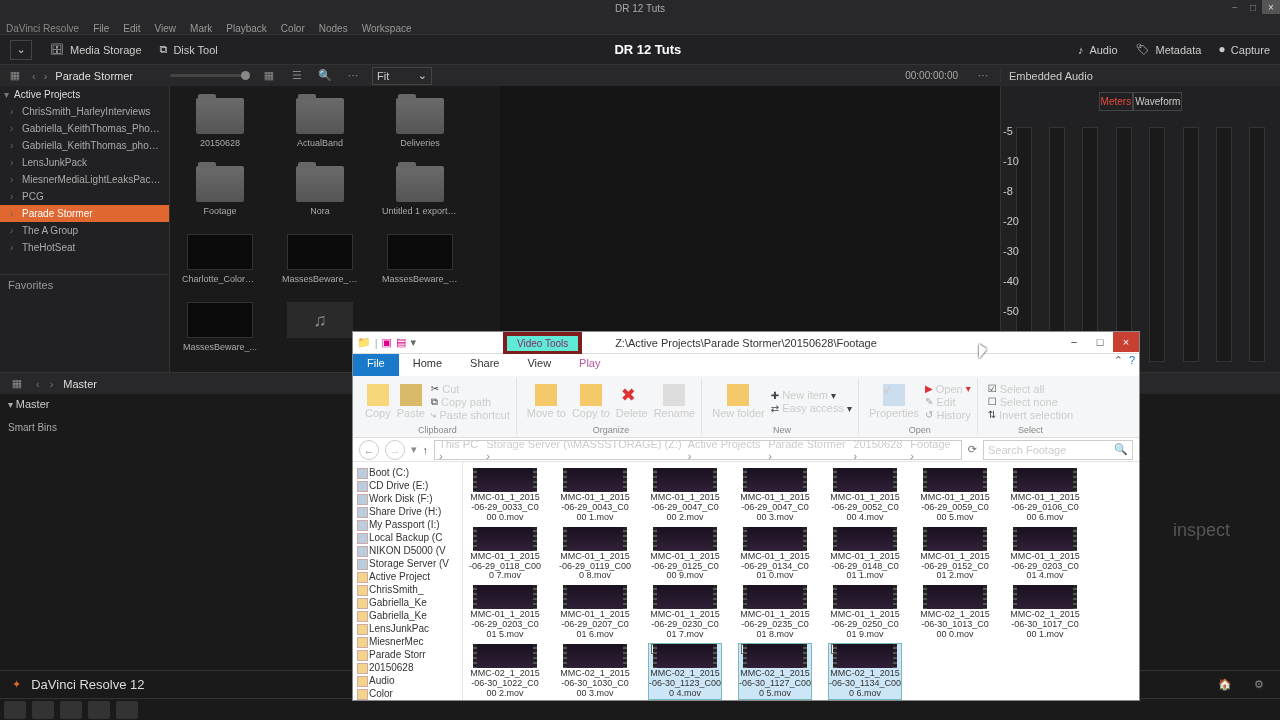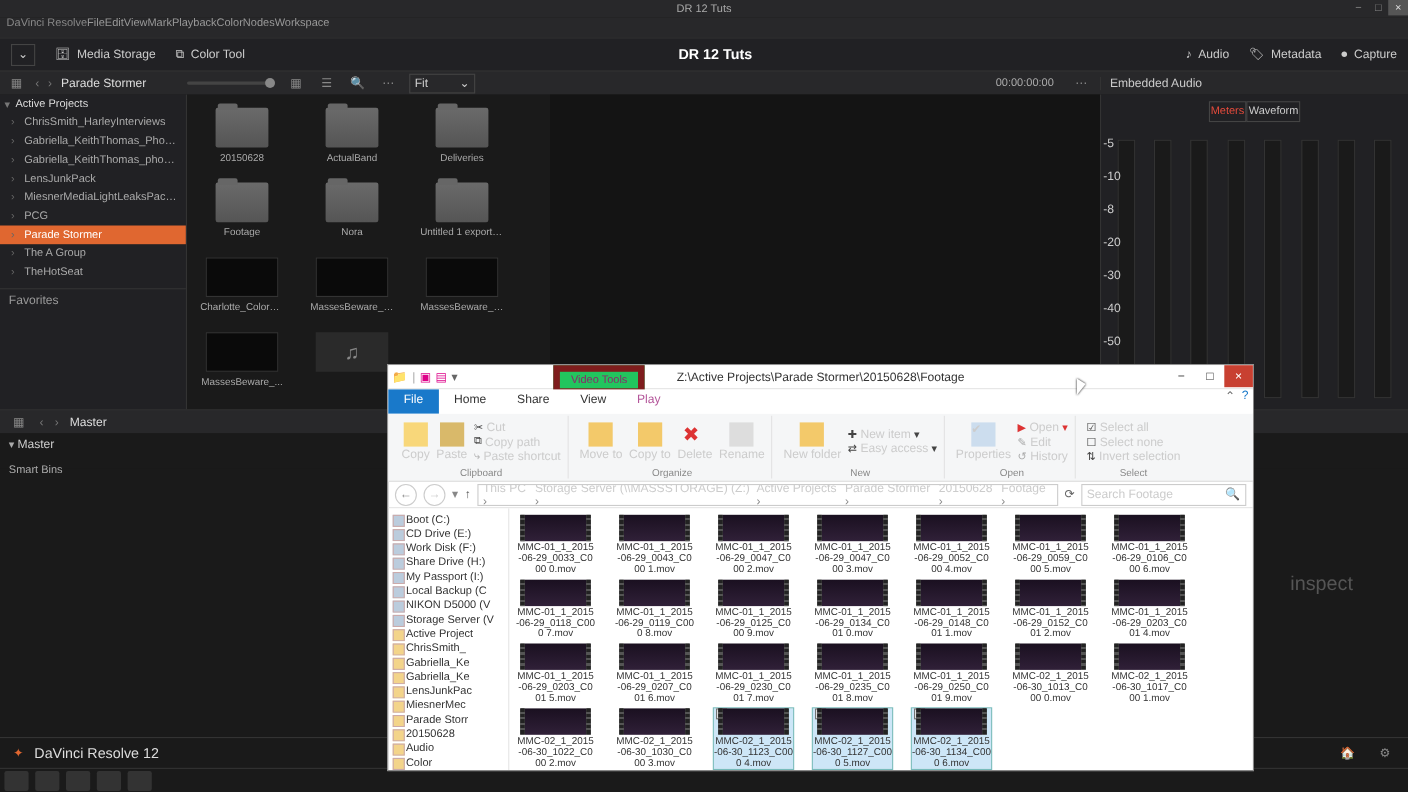--- a/index.html
+++ b/index.html
@@ -2,21 +2,21 @@
 <html><head>
 <meta charset="utf-8">
 <style>
 *{margin:0;padding:0;box-sizing:border-box;font-family:"Segoe UI",Arial,sans-serif;font-size:11px;color:#ccc;user-select:none}
 body{width:1280px;height:720px;background:#1a1a1a;overflow:hidden;position:relative}
 .titlebar{height:16px;background:#28282a;display:flex;align-items:center;justify-content:center;position:relative}
 .titlebar-title{font-size:10px;color:#aaa}
 .win-controls{position:absolute;right:0;top:0;display:flex}
 .win-btn{width:18px;height:14px;display:flex;align-items:center;justify-content:center;font-size:10px;color:#888}
 .win-btn.close-x{background:#555;color:#ddd}
-.menubar{height:18px;background:#28282a;display:flex;align-items:flex-start;padding:0 6px;}
+.menubar{height:18px;background:#28282a;display:flex;align-items:flex-end;padding:0 6px;gap:14px}
 .menubar .brand{color:#888}
 .menubar span{color:#999;font-size:10px}
 .toolbar{height:30px;background:#212124;display:flex;align-items:center;padding:0 10px;justify-content:space-between;border-top:1px solid #333}
 .tb-left,.tb-right{display:flex;align-items:center;gap:18px}
 .tb-item{display:flex;align-items:center;gap:6px;color:#ccc}
 .tb-item.ms{color:#fff}
 .tb-center{color:#fff;font-weight:600;font-size:13px}
 .dropdown-box{width:22px;height:20px;border:1px solid #444;display:flex;align-items:center;justify-content:center}
 .subbar{height:22px;background:#28282a;display:flex;align-items:center;border-top:1px solid #333}
 .sub-left{width:170px;display:flex;align-items:center;padding:0 6px;gap:8px}
@@ -28,21 +28,21 @@
 .fit-sel{width:60px;height:18px;border:1px solid #444;padding:0 4px;color:#aaa;display:flex;align-items:center;justify-content:space-between}
 .timecode{color:#aaa;font-size:10px;margin-left:auto;padding-right:6px}
 .sub-right{width:280px;padding-left:8px;border-left:1px solid #333}
 .main{display:flex;height:286px}
 .sidebar{width:170px;background:#212124;border-right:1px solid #333;overflow:hidden}
 .tree-item{padding:3px 8px 3px 22px;color:#aaa;font-size:10px;white-space:nowrap;overflow:hidden;text-overflow:ellipsis;position:relative}
 .tree-item.header{color:#ddd;padding-left:14px}
 .tree-item.header::before{content:"▾";position:absolute;left:4px;color:#777}
 .tree-item.sel{background:#e06730;color:#fff}
 .tree-item::before{content:"›";position:absolute;left:10px;color:#666}
-.fav-label{padding:4px 8px;color:#999;border-top:1px solid #333;margin-top:6px}
+.fav-label{padding:4px 8px;color:#999;border-top:1px solid #333;margin-top:18px}
 .browser{flex:1;background:#1a1a1a;display:flex}
 .grid{width:330px;padding:12px;display:flex;flex-wrap:wrap;gap:18px 24px;align-content:flex-start}
 .gitem{width:76px;display:flex;flex-direction:column;align-items:center;gap:4px}
 .folder-ico{width:48px;height:36px;background:linear-gradient(#6a6a6a,#555);border-radius:2px;position:relative}
 .folder-ico::before{content:"";position:absolute;top:-4px;left:2px;width:18px;height:6px;background:#666;border-radius:2px 2px 0 0}
 .clip-ico{width:66px;height:36px;background:#0a0a0a;border:1px solid #333}
 .music-ico{width:66px;height:36px;background:#2a2a2a;display:flex;align-items:center;justify-content:center;color:#888;font-size:18px}
 .glabel{font-size:9px;color:#aaa;text-align:center;white-space:nowrap;overflow:hidden;text-overflow:ellipsis;width:100%}
 .viewer{flex:1;background:#141414;position:relative}
 .play-ctrl{position:absolute;bottom:6px;left:8px;color:#ccc;font-size:11px}
@@ -65,21 +65,21 @@
 .explorer{position:absolute;left:352px;top:331px;width:788px;height:370px;background:#fff;border:1px solid #888;display:flex;flex-direction:column;font-size:11px;color:#222}
 .ex-title{height:22px;background:#fff;display:flex;align-items:center;padding:0 4px;position:relative;border-bottom:1px solid #ddd}
 .ex-title-icons{display:flex;gap:4px;align-items:center}
 .ex-title-text{position:absolute;left:50%;transform:translateX(-50%);color:#333}
 .ex-wc{position:absolute;right:0;top:0;display:flex}
 .ex-wc div{width:26px;height:20px;display:flex;align-items:center;justify-content:center;color:#333}
 .ex-wc .xclose{background:#c84031;color:#fff}
 .ex-tabs{height:22px;display:flex;background:#fff}
 .ex-tab{padding:3px 14px;color:#333}
 .ex-tab.file{background:#1979ca;color:#fff}
-.ex-video-tools{position:absolute;left:150px;top:0;padding:2px 10px;background:#22c55e;border:6px solid #7f1d1d;color:#8a2a6a;font-size:10px}
+.ex-video-tools{position:absolute;left:150px;top:0;padding:2px 10px;background:#5eead4;border:4px solid #7f1d1d;color:#8a2a6a;font-size:10px}
 .ex-ribbon{height:62px;background:#f5f6f7;border-bottom:1px solid #ddd;display:flex;padding:2px 6px;gap:4px}
 .rib-group{display:flex;flex-direction:column;align-items:center;border-right:1px solid #e3e3e3;padding:0 6px}
 .rib-btns{display:flex;gap:6px;flex:1;align-items:center}
 .rib-btn{display:flex;flex-direction:column;align-items:center;gap:1px;color:#444;font-size:10px}
 .rib-btn-small{display:flex;align-items:center;gap:3px;font-size:10px;color:#444}
 .rib-label{font-size:9px;color:#888}
 .rib-ico{width:22px;height:22px}
 .ex-addr{height:24px;display:flex;align-items:center;padding:0 6px;gap:6px;border-bottom:1px solid #e5e5e5}
 .ex-nav-btn{width:20px;height:20px;border-radius:50%;border:1px solid #ccc;display:flex;align-items:center;justify-content:center;color:#888}
 .ex-crumbs{flex:1;border:1px solid #ccc;height:20px;display:flex;align-items:center;padding:0 4px;gap:2px;font-size:10px;color:#333;overflow:hidden}
@@ -129,21 +129,21 @@
 
 <div class="toolbar">
   <div class="tb-left">
     <div class="dropdown-box">⌄</div>
     <div class="tb-item ms">
       <span>🗄</span>
       <span>Media Storage</span>
     </div>
     <div class="tb-item" style="color:#777">
       <span>⧉</span>
-      <span>Color Tool</span>
+      <span>Disk Tool</span>
     </div>
   </div>
   <div class="tb-center">DR 12 Tuts</div>
   <div class="tb-right">
     <div class="tb-item">
         <span>♪</span>
         <span>Audio</span>
       </div>
     <div class="tb-item">
         <span>🏷</span>

